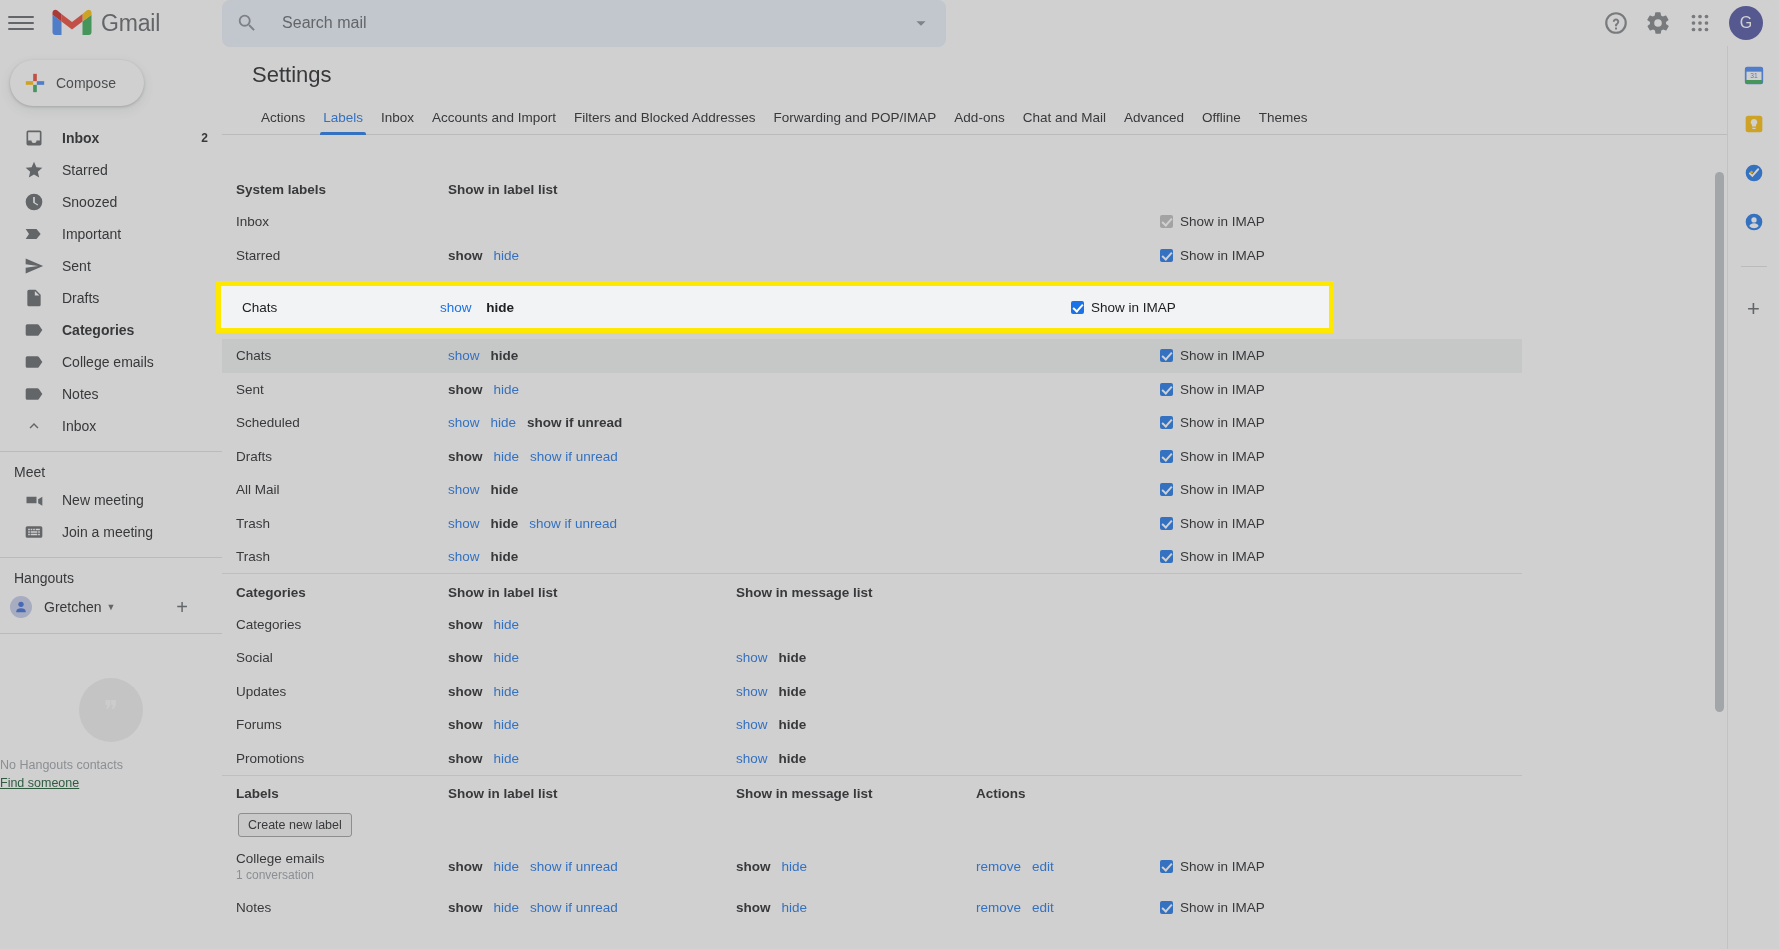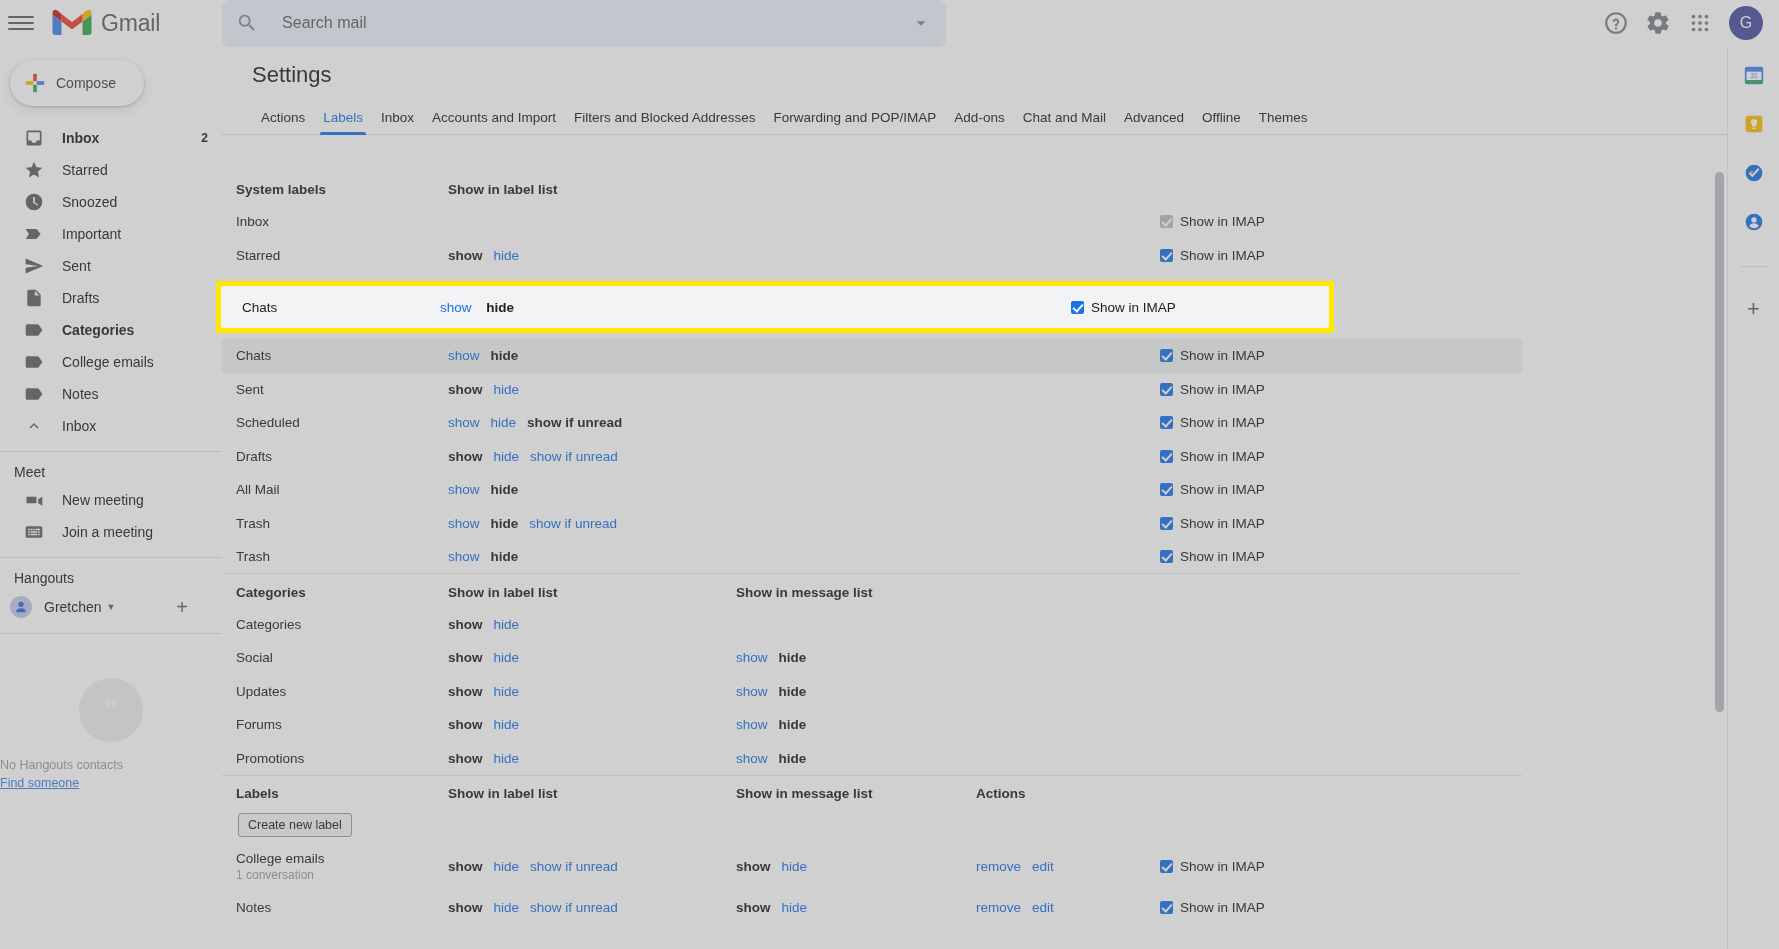--- a/index.html
+++ b/index.html
@@ -109,21 +109,21 @@
   .hangout-name { font-size: 14px; color: #202124; }
   .caret-dn { margin-left: 5px; font-size: 9px; color:#5f6368; }
   .hangout-plus { margin-left: auto; margin-right: 34px; font-size: 20px; color: #5f6368; cursor: pointer; }
   .empty-hangouts { text-align: left; margin-top: 44px; }
   .empty-bubble {
     width: 64px; height: 64px; border-radius: 50%; background: #eeeeee;
     margin: 0 auto 16px auto; display: flex; align-items: center; justify-content: center;
     font-size: 26px; color: #fafafa;
   }
   .empty-txt { font-size: 12.5px; color: #9aa0a6; }
-  .empty-link { font-size: 12.5px; color: #3b82f6; text-decoration: underline; display:block; margin-top: 4px; cursor:pointer;}
+  .empty-link { font-size: 12.5px; color: #14532d; text-decoration: underline; display:block; margin-top: 4px; cursor:pointer;}
 
   
   .main {
     position: absolute; top: 46px; left: 222px; right: 52px; bottom: 0;
     background: #ffffff;
     overflow: hidden;
   }
   .settings-title {
     font-size: 22px; color: #202124; padding: 16px 0 0 30px; font-weight: normal;
   }

